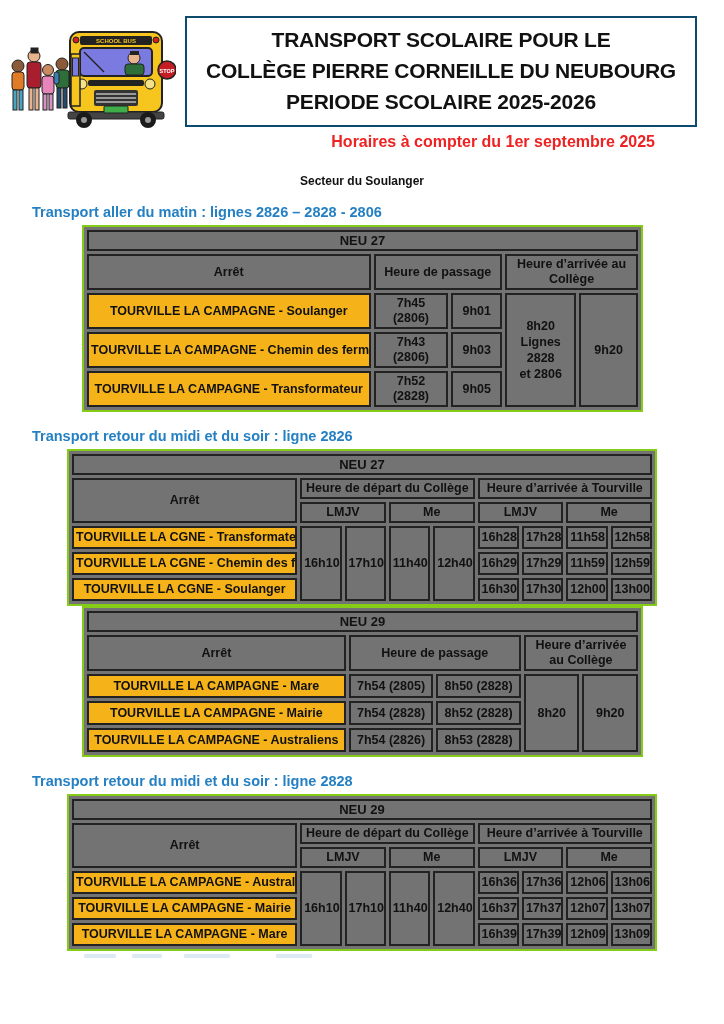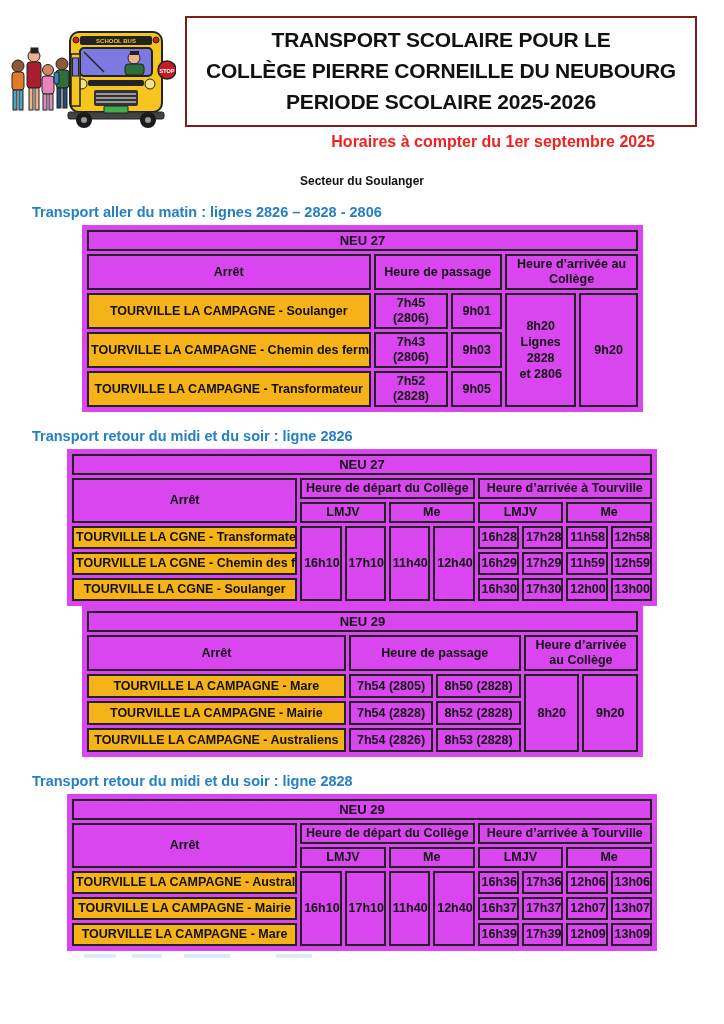--- a/index.html
+++ b/index.html
@@ -4,33 +4,33 @@
 <style>
   html,body{margin:0;padding:0;background:#e8e8e8;}
   .page{
     position:relative;width:724px;height:1024px;margin:0 auto;background:#ffffff;
     font-family:"Liberation Sans",sans-serif;color:#111;overflow:hidden;
   }
   
   .header{position:relative;height:158px;}
   .title-box{
     position:absolute;left:185px;top:16px;width:512px;box-sizing:border-box;
-    border:2px solid #7f1d1d;text-align:center;padding:6px 4px 8px;background:#fff;
+    border:2px solid #0c4a6e;text-align:center;padding:6px 4px 8px;background:#fff;
   }
   .title-line{font-size:21px;line-height:31px;font-weight:600;letter-spacing:-0.2px;white-space:nowrap;}
   .subtitle{
     position:absolute;top:133px;left:8px;width:647px;text-align:right;
     color:var(--red,#EE2222);font-weight:700;font-size:16px;
   }
   .bus{position:absolute;left:4px;top:18px;width:172px;height:112px;}
   
   .section-title{text-align:center;font-weight:700;font-size:12px;margin:16px 8px 0;}
   .section-title.second{margin-top:24px;}
   .tbl-heading{color:var(--blue,#2580C3);font-weight:700;font-size:14.5px;margin:16px 0 5px 32px;}
-  .tbl-outer{border:2px solid #d946ef;box-sizing:border-box;background:#d946ef;}
+  .tbl-outer{border:2px solid #84cc16;box-sizing:border-box;background:#737373;}
   .tbl-outer.aller{margin-left:82px;width:561px;}
   .tbl-outer.retour{margin-left:67px;width:590px;}
   table.sched{width:100%;border-collapse:separate;border-spacing:3px;table-layout:fixed;}
   table.sched td{
     border:2px solid #222;vertical-align:middle;text-align:center;
     font-weight:700;color:#111;padding:1px 2px;box-sizing:border-box;
   }
   td.neu{font-size:13px;line-height:15px;}
   td.hdr{font-size:12.5px;line-height:15px;padding:2px;}
   td.stop{

